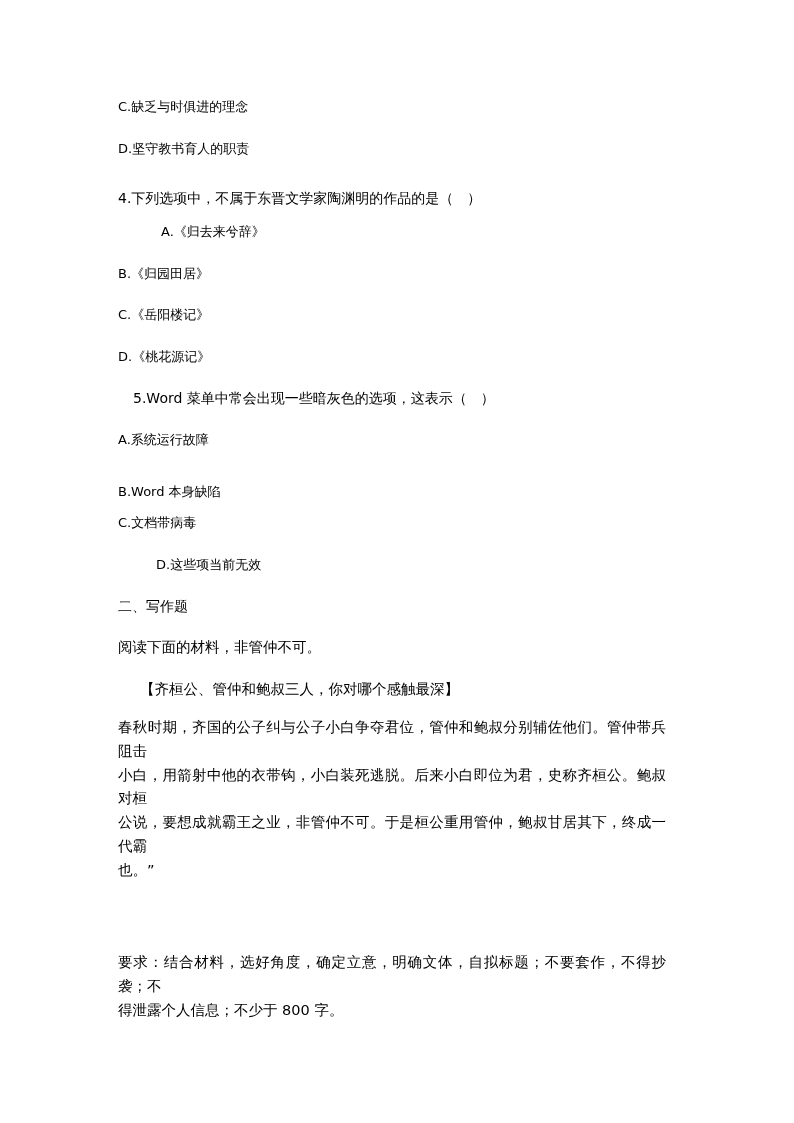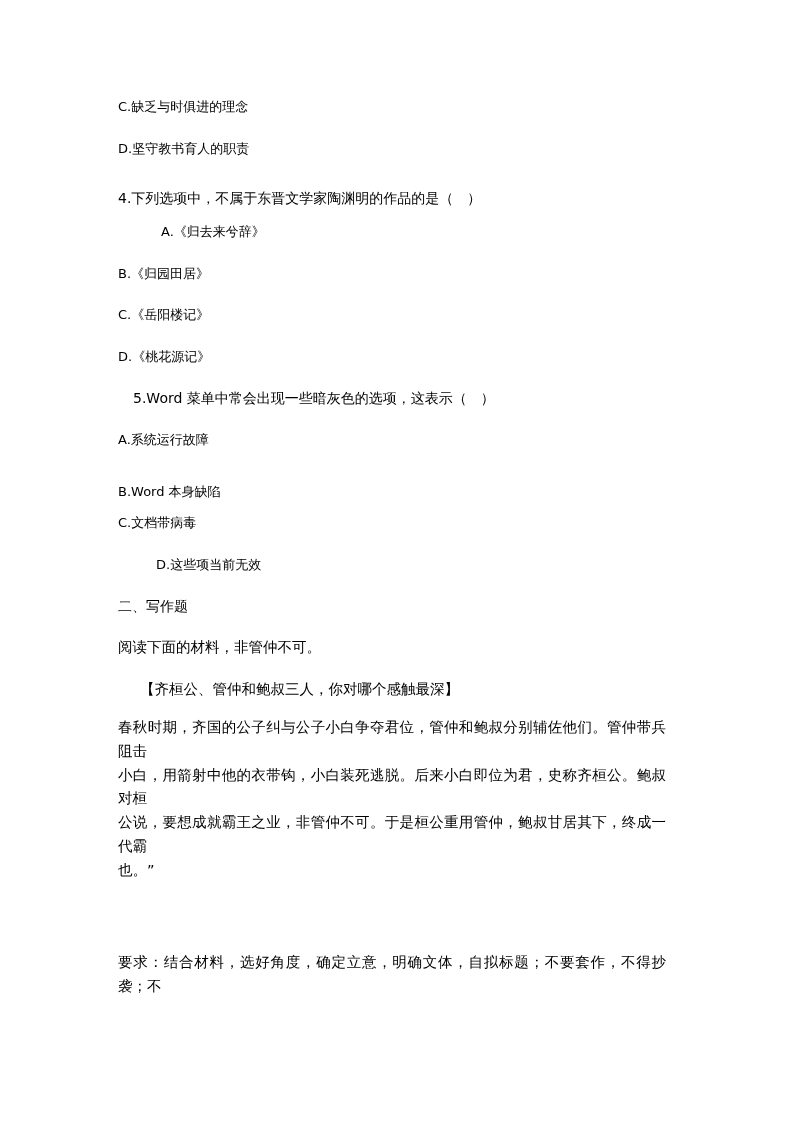--- a/index.html
+++ b/index.html
@@ -75,15 +75,16 @@
     <div>小白，用箭射中他的衣带钩，小白装死逃脱。后来小白即位为君，史称齐桓公。鲍叔对桓</div>
     <div>公说，要想成就霸王之业，非管仲不可。于是桓公重用管仲，鲍叔甘居其下，终成一代霸</div>
     <div>也。”</div>
   </div>
 
   <div class="para" style="top:863px;">
   </div>
 
   <div class="para" style="top:951px;">
     <div>要求：结合材料，选好角度，确定立意，明确文体，自拟标题；不要套作，不得抄袭；不</div>
+    <div>得泄露个人信息；不少于 800 字。</div>
   </div>
 
 </div>
 
 </body></html>

